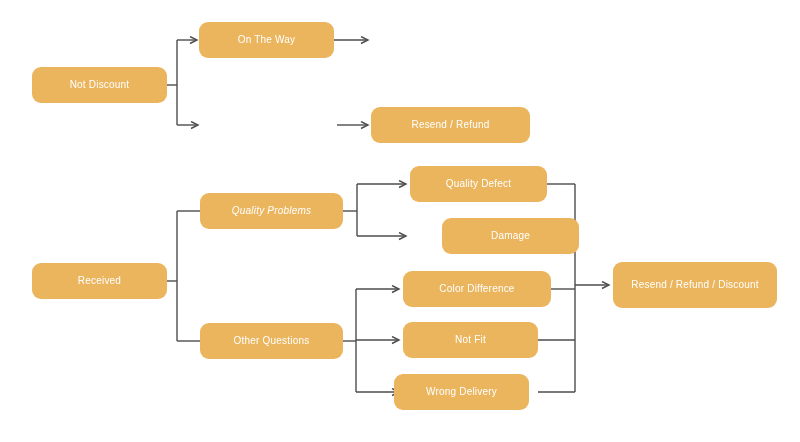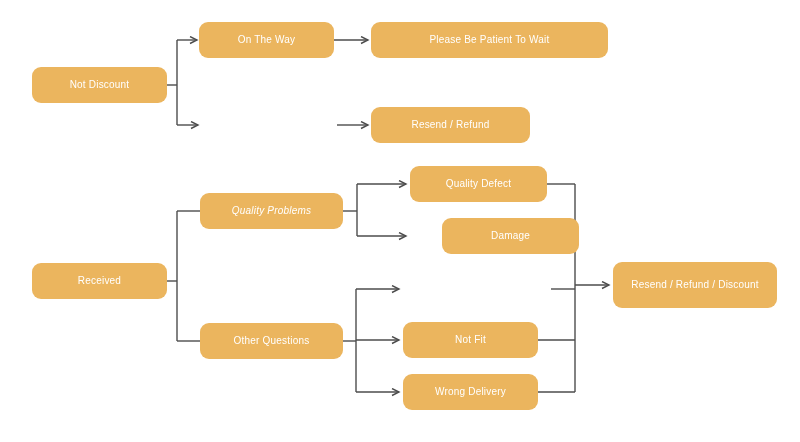--- a/index.html
+++ b/index.html
@@ -82,27 +82,27 @@
     <path d="M547,236 H575"></path>
     <path d="M551,289 H575"></path>
     <path d="M538,340 H575"></path>
     <path d="M538,392 H575"></path>
     <path d="M575,184 V392"></path>
     <path d="M575,285 H609" marker-end="url(#arrow)"></path>
   </svg>
 
   <div class="node" style="left:32px;  top:67px;  width:135px; height:36px;">Not Discount</div>
   <div class="node" style="left:199px; top:22px;  width:135px; height:36px;">On The Way</div>
-  <div class="node" style="left:371px; top:22px;  width:237px; height:36px;">Please Be Patient To Wait</div>
   <div class="node" style="left:371px; top:107px; width:159px; height:36px;">Resend / Refund</div>
 
   <div class="node" style="left:32px;  top:263px; width:135px; height:36px;">Received</div>
   <div class="node" style="left:200px; top:193px; width:143px; height:36px;font-style:italic;">Quality Problems</div>
   <div class="node" style="left:200px; top:323px; width:143px; height:36px;">Other Questions</div>
 
   <div class="node" style="left:410px; top:166px; width:137px; height:36px;">Quality Defect</div>
   <div class="node" style="left:410px; top:218px; width:137px; height:36px;margin-left:32px;">Damage</div>
+  <div class="node" style="left:403px; top:271px; width:148px; height:36px;">Color Difference</div>
   <div class="node" style="left:403px; top:322px; width:135px; height:36px;">Not Fit</div>
-  <div class="node" style="left:403px; top:374px; width:135px; height:36px;">Wrong Delivery</div>
+  <div class="node" style="left:394px; top:374px; width:135px; height:36px;">Wrong Delivery</div>
 
   <div class="node" style="left:613px; top:262px; width:164px; height:46px;">Resend / Refund / Discount</div>
 
 </div>
 
 </body></html>

